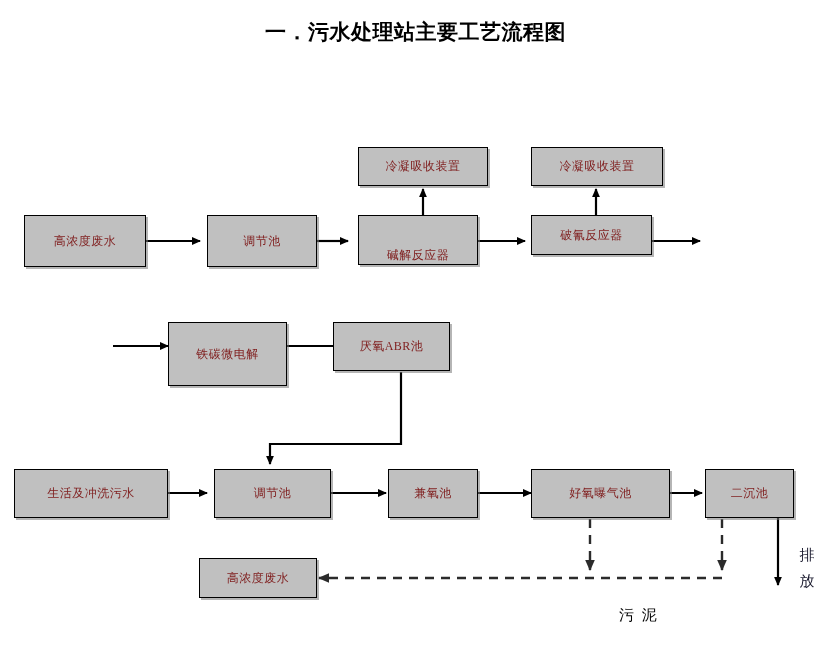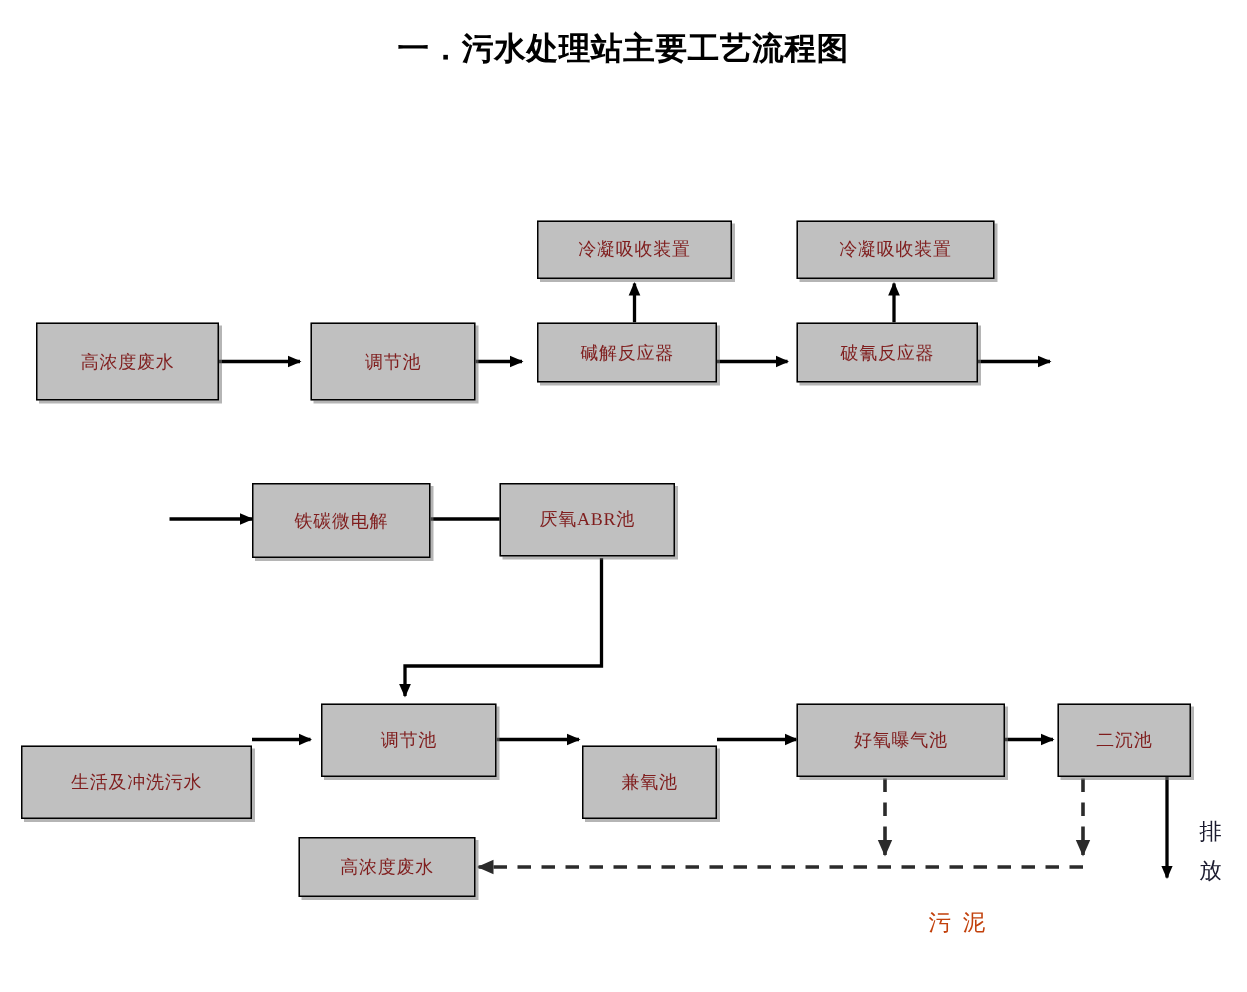--- a/index.html
+++ b/index.html
@@ -52,21 +52,21 @@
     align-items: center;
     justify-content: center;
     font-size: 12px;
     color: #7f1d1d;
     white-space: nowrap;
     letter-spacing: 0.5px;
   }
   .free-label {
     position: absolute;
     font-size: 15px;
-    color: #c2410c;
+    color: #000000;
     white-space: nowrap;
     letter-spacing: 2px;
   }
   .vert-label {
     position: absolute;
     font-size: 15px;
     color: #1a1a2e;
     width: 18px;
     line-height: 26px;
     text-align: center;
@@ -117,53 +117,53 @@
   </svg>
 
   <div class="node" style="left:24px; top:215px; width:122px; height:52px;">
     <span>高浓度废水</span>
   </div>
 
   <div class="node" style="left:207px; top:215px; width:110px; height:52px;">
     <span>调节池</span>
   </div>
 
-  <div class="node" style="left:358px; top:215px; width:120px; height:40px;">
+  <div class="node" style="left:358px; top:215px; width:120px; height:50px;align-items:flex-end;">
     <span>碱解反应器</span>
   </div>
 
   <div class="node" style="left:531px; top:215px; width:121px; height:40px;">
     <span>破氰反应器</span>
   </div>
 
   <div class="node" style="left:358px; top:147px; width:130px; height:39px;">
     <span>冷凝吸收装置</span>
   </div>
 
   <div class="node" style="left:531px; top:147px; width:132px; height:39px;">
     <span>冷凝吸收装置</span>
   </div>
 
-  <div class="node" style="left:168px; top:322px; width:119px; height:50px;">
+  <div class="node" style="left:168px; top:322px; width:119px; height:64px;">
     <span>铁碳微电解</span>
   </div>
 
   <div class="node" style="left:333px; top:322px; width:117px; height:49px;">
     <span>厌氧ABR池</span>
   </div>
 
-  <div class="node" style="left:14px; top:469px; width:154px; height:49px;margin-top:28px;">
+  <div class="node" style="left:14px; top:469px; width:154px; height:49px;">
     <span>生活及冲洗污水</span>
   </div>
 
   <div class="node" style="left:214px; top:469px; width:117px; height:49px;">
     <span>调节池</span>
   </div>
 
-  <div class="node" style="left:388px; top:469px; width:90px; height:49px;margin-top:28px;">
+  <div class="node" style="left:388px; top:469px; width:90px; height:49px;">
     <span>兼氧池</span>
   </div>
 
   <div class="node" style="left:531px; top:469px; width:139px; height:49px;">
     <span>好氧曝气池</span>
   </div>
 
   <div class="node" style="left:705px; top:469px; width:89px; height:49px;">
     <span>二沉池</span>
   </div>

